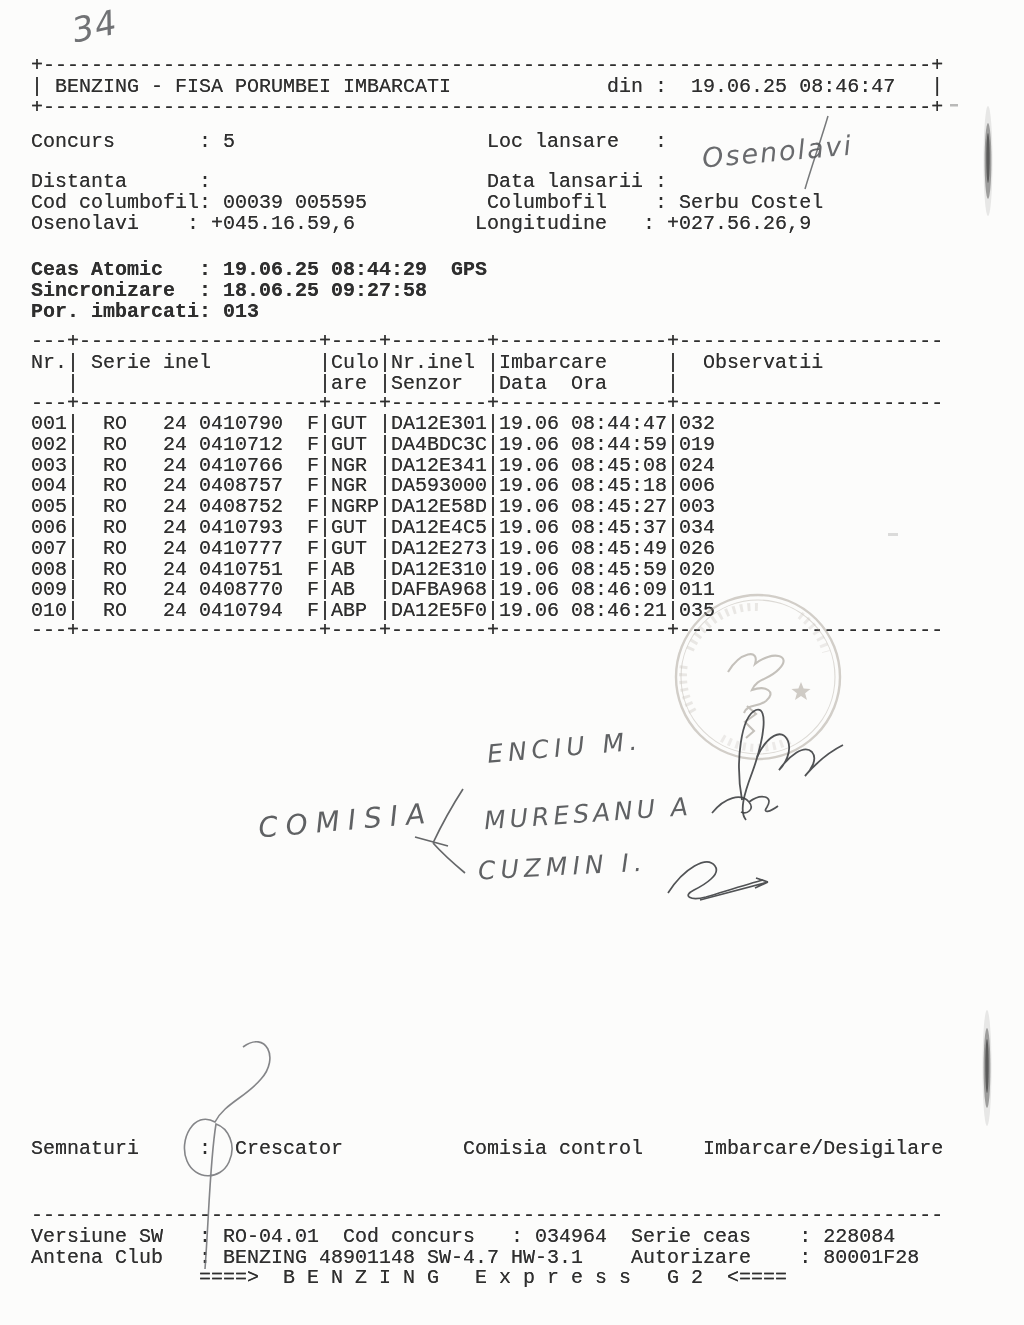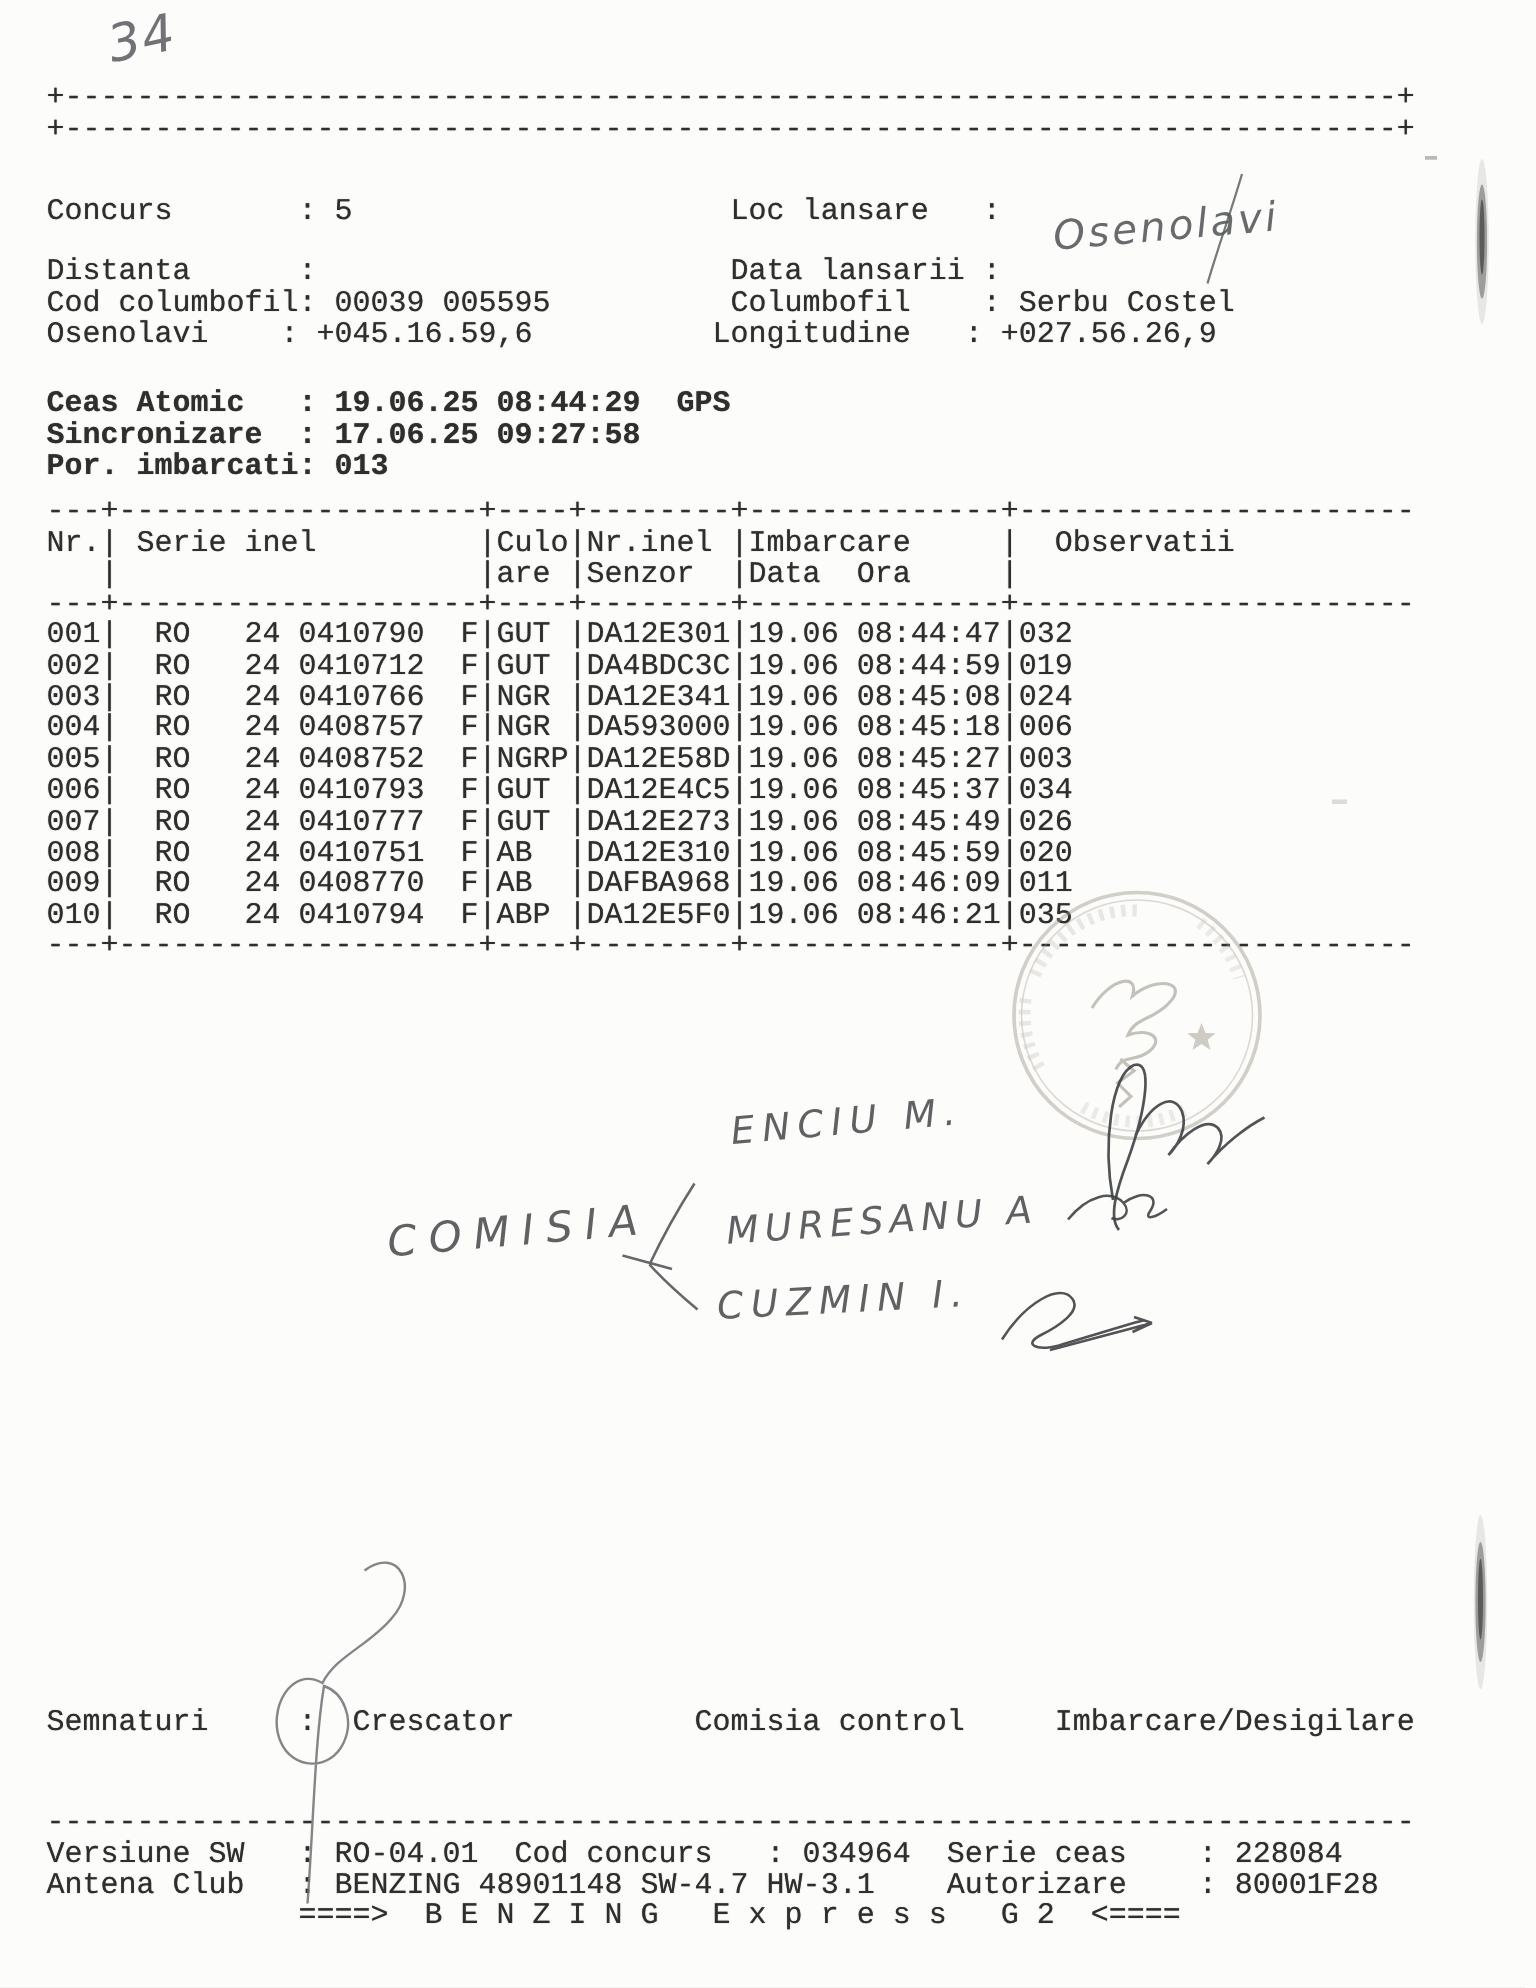--- a/index.html
+++ b/index.html
@@ -37,24 +37,24 @@
 
   svg.ink { position:absolute; left:0; top:0; pointer-events:none; }
 </style>
 </head>
 <body>
 
 <div class="page">
 
   <div id="hw-pagenum" class="hw">34</div>
 
-  <div id="blk-header" class="mono-block"><div class="mline">+--------------------------------------------------------------------------+</div><div class="mline">+--------------------------------------------------------------------------+</div></div>
+  <div id="blk-header" class="mono-block"><div class="mline">+--------------------------------------------------------------------------+</div><div class="mline">| BENZING - FISA PORUMBEI IMBARCATI             din :  19.06.25 08:46:47   |</div><div class="mline">+--------------------------------------------------------------------------+</div></div>
   <div id="blk-info1" class="mono-block"><div class="mline">Concurs       : 5                     Loc lansare   :</div></div>
   <div id="blk-info" class="mono-block"><div class="mline">Distanta      :                       Data lansarii :</div><div class="mline">Cod columbofil: 00039 005595          Columbofil    : Serbu Costel</div><div class="mline">Osenolavi    : +045.16.59,6          Longitudine   : +027.56.26,9</div></div>
-  <div id="blk-clock" class="mono-block"><div class="mline">Ceas Atomic   : 19.06.25 08:44:29  GPS</div><div class="mline">Sincronizare  : 17.06.25 09:27:58</div><div class="mline">Por. imbarcati: 013</div></div>
+  <div id="blk-clock" class="mono-block"><div class="mline">Ceas Atomic   : 19.06.25 08:44:29  GPS</div><div class="mline">Sincronizare  : 18.06.25 09:27:58</div><div class="mline">Por. imbarcati: 013</div></div>
   <div id="blk-thead" class="mono-block"><div class="mline">---+--------------------+----+--------+--------------+----------------------</div><div class="mline">Nr.| Serie inel         |Culo|Nr.inel |Imbarcare     |  Observatii</div><div class="mline">   |                    |are |Senzor  |Data  Ora     |</div><div class="mline">---+--------------------+----+--------+--------------+----------------------</div></div>
   <div id="blk-trows" class="mono-block"><div class="mline">001|  RO   24 0410790  F|GUT |DA12E301|19.06 08:44:47|032</div><div class="mline">002|  RO   24 0410712  F|GUT |DA4BDC3C|19.06 08:44:59|019</div><div class="mline">003|  RO   24 0410766  F|NGR |DA12E341|19.06 08:45:08|024</div><div class="mline">004|  RO   24 0408757  F|NGR |DA593000|19.06 08:45:18|006</div><div class="mline">005|  RO   24 0408752  F|NGRP|DA12E58D|19.06 08:45:27|003</div><div class="mline">006|  RO   24 0410793  F|GUT |DA12E4C5|19.06 08:45:37|034</div><div class="mline">007|  RO   24 0410777  F|GUT |DA12E273|19.06 08:45:49|026</div><div class="mline">008|  RO   24 0410751  F|AB  |DA12E310|19.06 08:45:59|020</div><div class="mline">009|  RO   24 0408770  F|AB  |DAFBA968|19.06 08:46:09|011</div><div class="mline">010|  RO   24 0410794  F|ABP |DA12E5F0|19.06 08:46:21|035</div></div>
   <div id="blk-tsep" class="mono-block"><div class="mline">---+--------------------+----+--------+--------------+----------------------</div></div>
   <div id="blk-sign" class="mono-block"><div class="mline">Semnaturi     :  Crescator          Comisia control     Imbarcare/Desigilare</div></div>
   <div id="blk-footer" class="mono-block"><div class="mline">----------------------------------------------------------------------------</div><div class="mline">Versiune SW   : RO-04.01  Cod concurs   : 034964  Serie ceas    : 228084    </div><div class="mline">Antena Club   : BENZING 48901148 SW-4.7 HW-3.1    Autorizare    : 80001F28  </div><div class="mline">              ====&gt;  B E N Z I N G   E x p r e s s   G 2  &lt;====             </div></div>
 
   <div id="hw-loc" class="hw">Osenolavi</div>
   <div id="hw-enciu" class="hw">ENCIU M.</div>
   <div id="hw-muresanu" class="hw">MURESANU A</div>
   <div id="hw-cuzmin" class="hw">CUZMIN I.</div>

